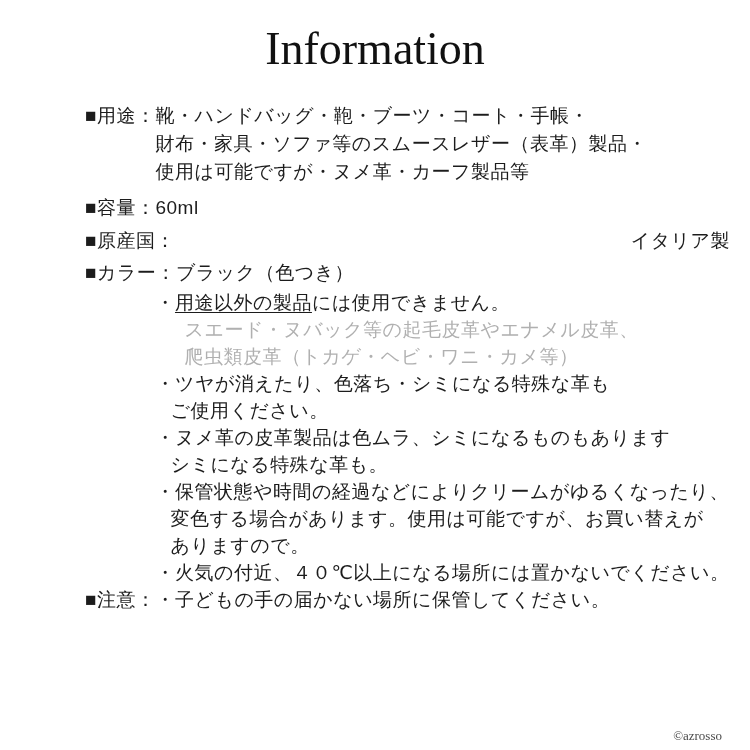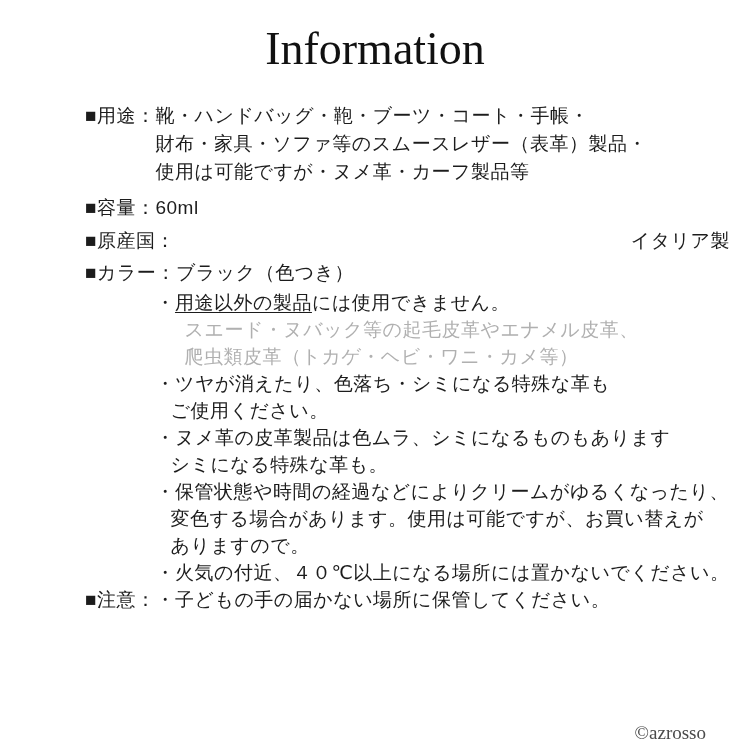--- a/index.html
+++ b/index.html
@@ -22,23 +22,23 @@
   .mb7 { margin-bottom:7px; }
   .mb5 { margin-bottom:5px; }
   .mb4 { margin-bottom:4px;text-align:right; }
   .mb2 { margin-bottom:2px; }
   .notes { display:flex; align-items:flex-end; line-height:27px; }
   .notes-items { flex:1 1 auto; }
   .n-cont { padding-left:15px; }
   .n-sub { padding-left:29px; color:#b0b0b0; }
   .u { text-decoration:underline; text-underline-offset:3px; }
   .credit {
-    position:absolute; right:44px; bottom:6px;
+    position:absolute; right:28px; bottom:6px;
     font-family:"Liberation Serif","DejaVu Serif",serif;
-    font-size:19px; color:#4a4a4a;
+    font-size:13px; color:#4a4a4a;
   }
 </style>
 </head>
 <body>
 
 <div class="page">
 
   <div class="title">Information</div>
 
   <div class="content">

